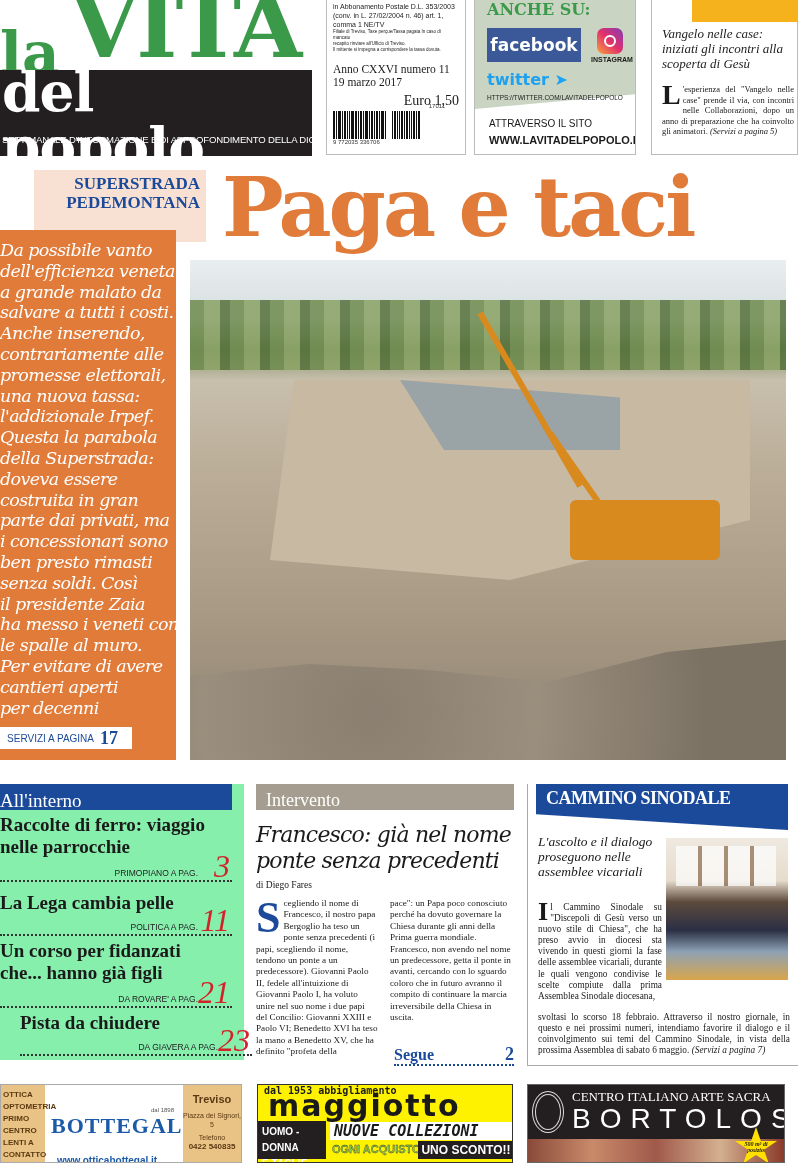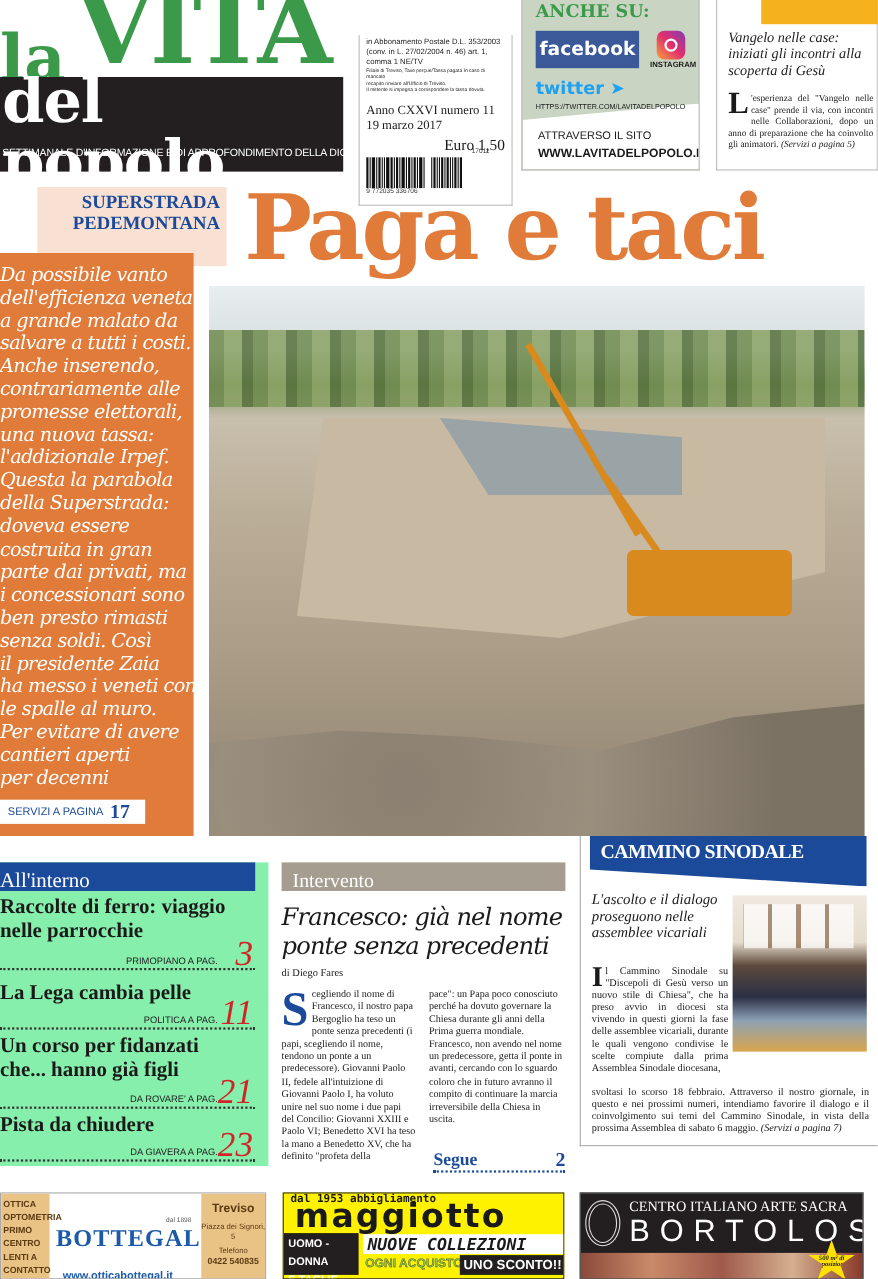--- a/index.html
+++ b/index.html
@@ -9,21 +9,21 @@
   
   #masthead { left: 0; top: 0; width: 312px; height: 156px; }
   .mh-green { position: absolute; left: 0; top: 0; width: 312px; height: 70px; background: #fff; }
   .mh-vita { position: absolute; left: 70px; top: -18px; font-family: "DejaVu Serif", serif; font-weight: 900; font-size: 88px; color: #3a9a4a; letter-spacing: -2px; line-height: 1; }
   .mh-la { position: absolute; left: 0; top: 24px; font-family: "DejaVu Serif", serif; font-weight: 900; font-size: 58px; color: #3a9a4a; line-height: 1; }
   .mh-black { position: absolute; left: 0; top: 70px; width: 312px; height: 86px; background: #231f20; }
   .mh-delpopolo { position: absolute; left: 2px; top: 64px; font-family: "DejaVu Serif", serif; font-weight: 900; font-size: 55px; color: #fff; line-height: 1; letter-spacing: -1px; }
   .mh-tag { position: absolute; left: 2px; top: 134px; font-family: "Liberation Sans", sans-serif; font-size: 9.6px; color: #fff; white-space: nowrap; letter-spacing: -0.2px; }
 
   
-  #issue { left: 326px; top: 0; width: 140px; height: 155px; border: 1px solid #bbb; border-top: none; background: #fff; padding: 2px 6px; margin-top: 32px; }
+  #issue { left: 326px; top: 0; width: 140px; height: 155px; border: 1px solid #bbb; border-top: none; background: #fff; padding: 2px 6px; }
   .iss-small { font-family: "Liberation Sans", sans-serif; font-size: 7px; line-height: 9px; color: #222; }
   .iss-tiny { font-family: "Liberation Sans", sans-serif; font-size: 4.5px; line-height: 6px; color: #222; }
   .iss-no { font-family: "Liberation Serif", serif; font-size: 11.5px; line-height: 13px; margin-top: 10px; }
   .iss-price { font-family: "Liberation Serif", serif; font-size: 14px; text-align: right; margin-top: 4px; }
   .barcode { display: flex; height: 28px; margin-top: 2px; align-items: flex-end; }
   .barcode span { background: #111; height: 100%; margin-right: 1px; }
   .bc-num { font-family: "Liberation Sans", sans-serif; font-size: 6px; color: #333; }
 
   
   #social { left: 474px; top: 0; width: 162px; height: 155px; background: #c9d5c2; border: 1px solid #bbb; border-top: none; overflow: hidden; }
@@ -81,21 +81,21 @@
   .iv-head { position: absolute; left: 0; top: 0; width: 258px; height: 26px; background: #a59d8f; color: #fff; font-size: 18px; line-height: 32px; padding-left: 10px; overflow: hidden; }
   .iv-title { position: absolute; left: 0; top: 38px; width: 258px; font-style: italic; font-size: 22px; line-height: 26px; font-family: "DejaVu Serif", serif; letter-spacing: -0.8px; }
   .iv-by { position: absolute; left: 0; top: 96px; font-size: 9.5px; }
   .iv-col { position: absolute; top: 114px; width: 122px; font-size: 9.2px; line-height: 11.4px; }
   .iv-drop { float: left; font-size: 44px; line-height: 40px; font-weight: bold; color: #1b4a9a; margin-right: 3px; }
   .iv-segue { position: absolute; left: 138px; top: 262px; width: 120px; border-bottom: 2px dotted #1b4a9a; display: flex; justify-content: space-between; }
   .iv-segue-l { font-weight: bold; font-size: 16px; color: #1b4a9a; }
   .iv-segue-n { font-weight: bold; font-size: 18px; color: #1b4a9a; line-height: 16px; }
 
   
-  #cammino { left: 527px; top: 760px; width: 271px; height: 282px; border-left: 1px solid #aaa; border-bottom: 1px solid #aaa; }
+  #cammino { left: 527px; top: 784px; width: 271px; height: 282px; border-left: 1px solid #aaa; border-bottom: 1px solid #aaa; }
   .cs-head { position: absolute; left: 8px; top: 0; width: 252px; height: 46px; background: #1b4a9a; clip-path: polygon(0 0, 100% 0, 100% 100%, 0 66%); }
   .cs-head-txt { position: absolute; left: 18px; top: 4px; color: #fff; font-weight: bold; font-size: 18px; letter-spacing: -0.5px; }
   .cs-sub { position: absolute; left: 10px; top: 50px; width: 120px; font-style: italic; font-size: 13.5px; line-height: 15px; }
   .cs-photo { position: absolute; left: 138px; top: 54px; width: 122px; height: 142px; background: linear-gradient(180deg, #efe9e0 0%, #e6dccc 30%, #5d4a3d 45%, #2a2f45 65%, #8da1b4 80%, #d9a54c 100%); }
   .cs-photo::before { content: ""; position: absolute; left: 10px; top: 8px; width: 100px; height: 40px; background: repeating-linear-gradient(90deg, #fff 0 22px, #8a6a4d 22px 26px); opacity: .7; }
   .cs-body { position: absolute; left: 10px; top: 118px; width: 124px; font-size: 9.3px; line-height: 11.1px; text-align: justify; }
   .cs-body2 { position: absolute; left: 10px; top: 228px; width: 252px; font-size: 9.3px; line-height: 11.1px; text-align: justify; }
   .cs-drop { float: left; font-size: 26px; line-height: 20px; font-weight: bold; margin-right: 2px; }
 
   
@@ -270,21 +270,21 @@
     <div class="ai-title">La Lega cambia pelle</div>
     <span class="ai-ref">POLITICA A PAG.</span>
     <span class="ai-num">11</span>
   </div>
   <div class="ai-item" style="top:156px; height:68px;">
     <div class="ai-title">Un corso per fidanzati</div>
     <div class="ai-title">che... hanno già figli</div>
     <span class="ai-ref">DA ROVARE' A PAG.</span>
     <span class="ai-num">21</span>
   </div>
-  <div class="ai-item" style="top:228px; height:44px;">
+  <div class="ai-item" style="top:228px; height:44px;margin-left:20px;">
     <div class="ai-title">Pista da chiudere</div>
     <span class="ai-ref">DA GIAVERA A PAG.</span>
     <span class="ai-num">23</span>
   </div>
 </div>
 
 <div id="interv" class="abs">
   <div class="iv-head">Intervento</div>
   <div class="iv-title">Francesco: già nel nome ponte senza precedenti</div>
   <div class="iv-by">di Diego Fares</div>

